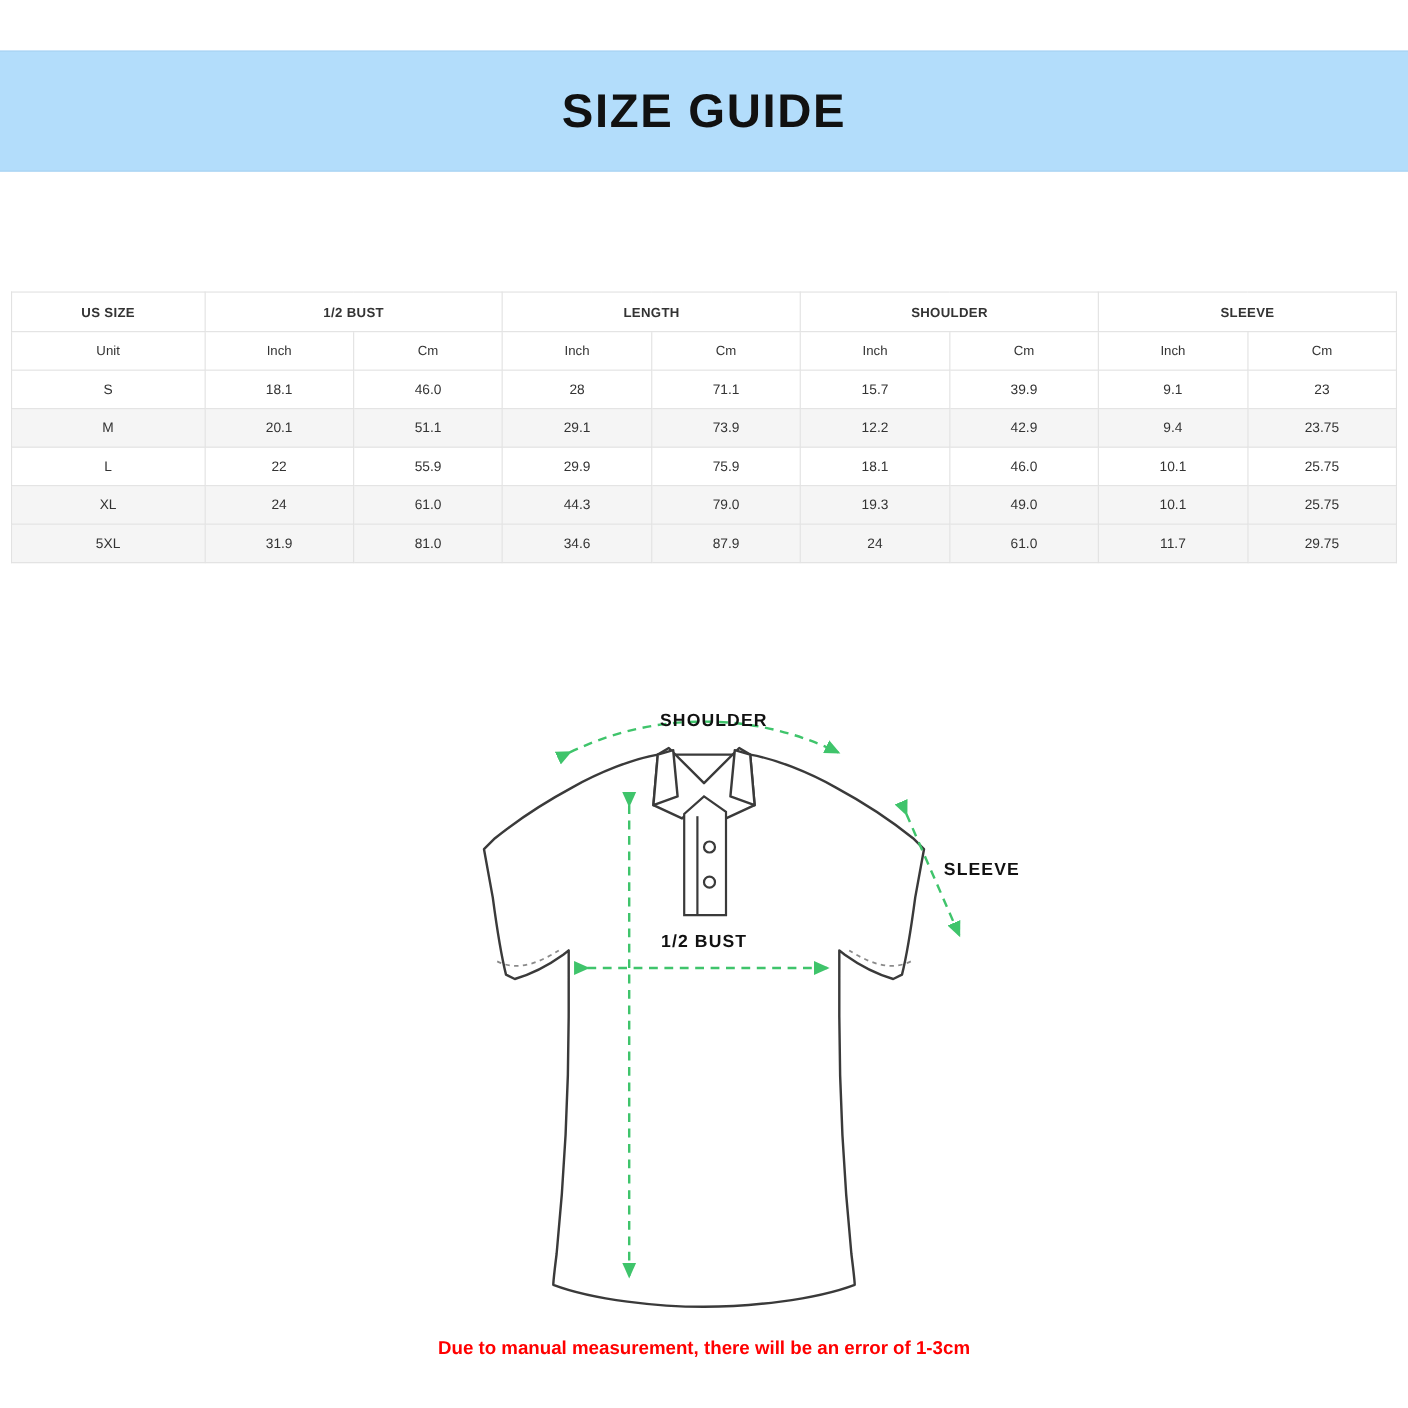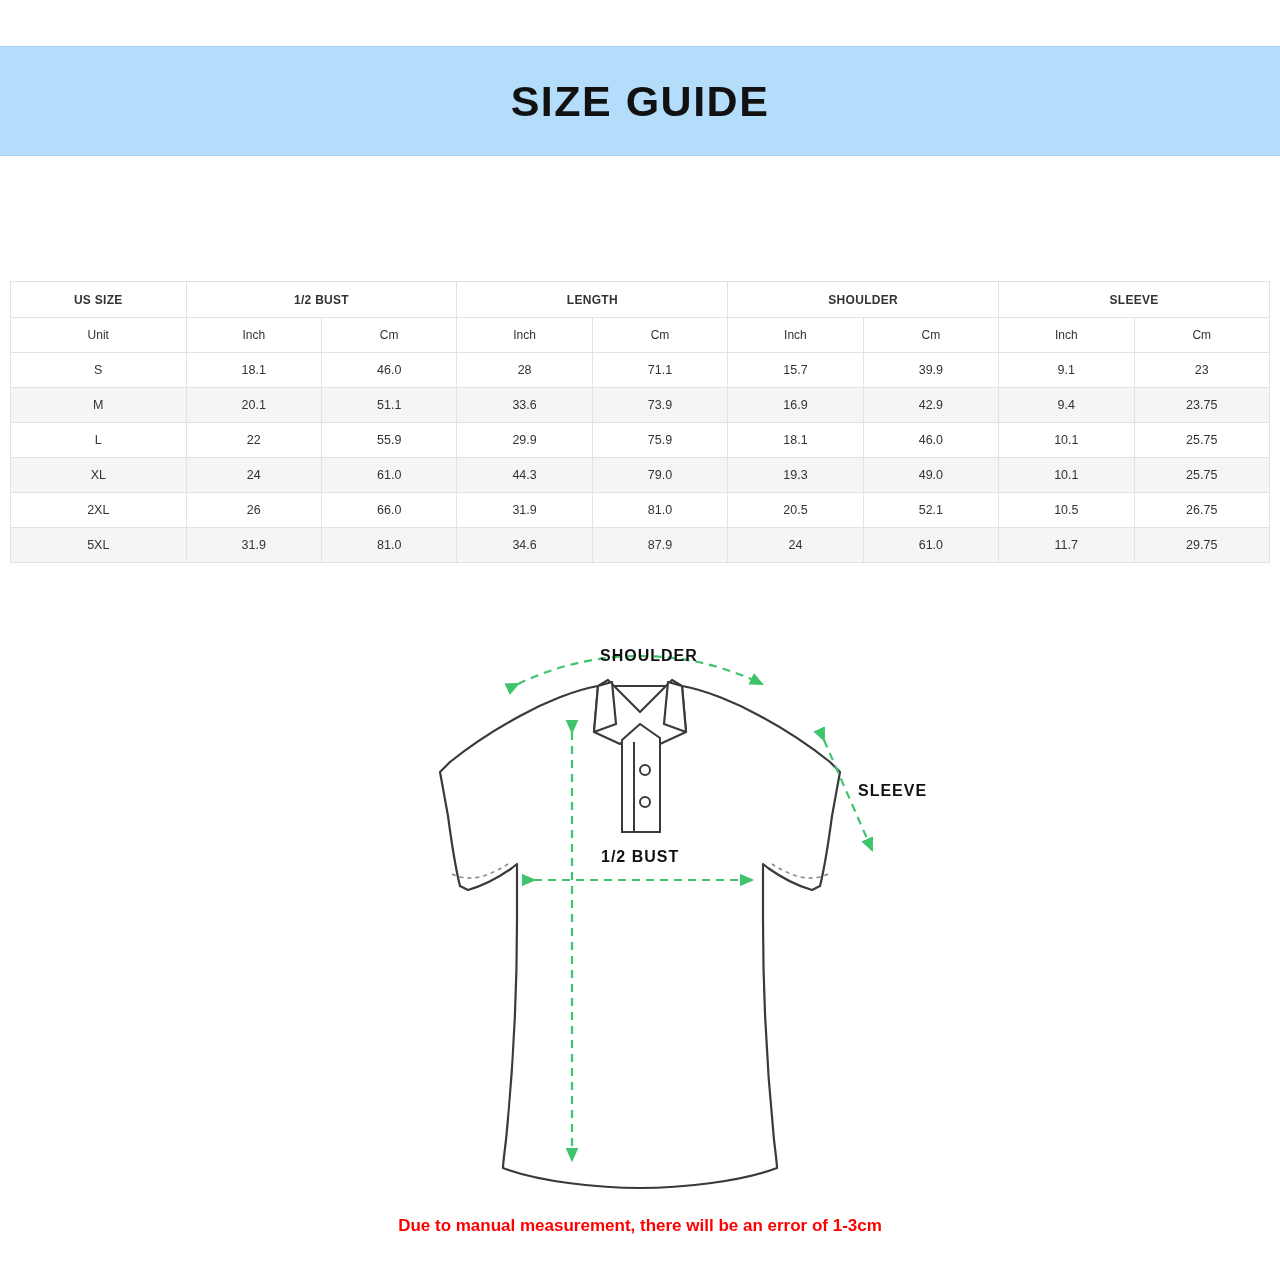--- a/index.html
+++ b/index.html
@@ -35,21 +35,21 @@
     font-weight: bold;
     letter-spacing: 1.5px;
     color: #111;
     font-family: "Liberation Sans", sans-serif;
   }
 
   
   .table-wrap {
     position: absolute;
     left: 10px;
-    top: 281px;
+    top: 265px;
     width: 1164px;
   }
   table.size-table {
     border-collapse: collapse;
     width: 1260px;
     table-layout: fixed;
   }
   table.size-table td, table.size-table th {
     border: 1px solid #e2e2e2;
     text-align: center;
@@ -161,23 +161,23 @@
         <td>71.1</td>
         <td>15.7</td>
         <td>39.9</td>
         <td>9.1</td>
         <td>23</td>
       </tr>
       <tr class="alt">
         <td>M</td>
         <td>20.1</td>
         <td>51.1</td>
-        <td>33.6</td>
+        <td>29.1</td>
         <td>73.9</td>
-        <td>16.9</td>
+        <td>12.2</td>
         <td>42.9</td>
         <td>9.4</td>
         <td>23.75</td>
       </tr>
       <tr>
         <td>L</td>
         <td>22</td>
         <td>55.9</td>
         <td>29.9</td>
         <td>75.9</td>
@@ -189,31 +189,20 @@
       <tr class="alt">
         <td>XL</td>
         <td>24</td>
         <td>61.0</td>
         <td>44.3</td>
         <td>79.0</td>
         <td>19.3</td>
         <td>49.0</td>
         <td>10.1</td>
         <td>25.75</td>
-      </tr>
-      <tr>
-        <td>2XL</td>
-        <td>26</td>
-        <td>66.0</td>
-        <td>31.9</td>
-        <td>81.0</td>
-        <td>20.5</td>
-        <td>52.1</td>
-        <td>10.5</td>
-        <td>26.75</td>
       </tr>
       <tr class="alt">
         <td>5XL</td>
         <td>31.9</td>
         <td>81.0</td>
         <td>34.6</td>
         <td>87.9</td>
         <td>24</td>
         <td>61.0</td>
         <td>11.7</td>

